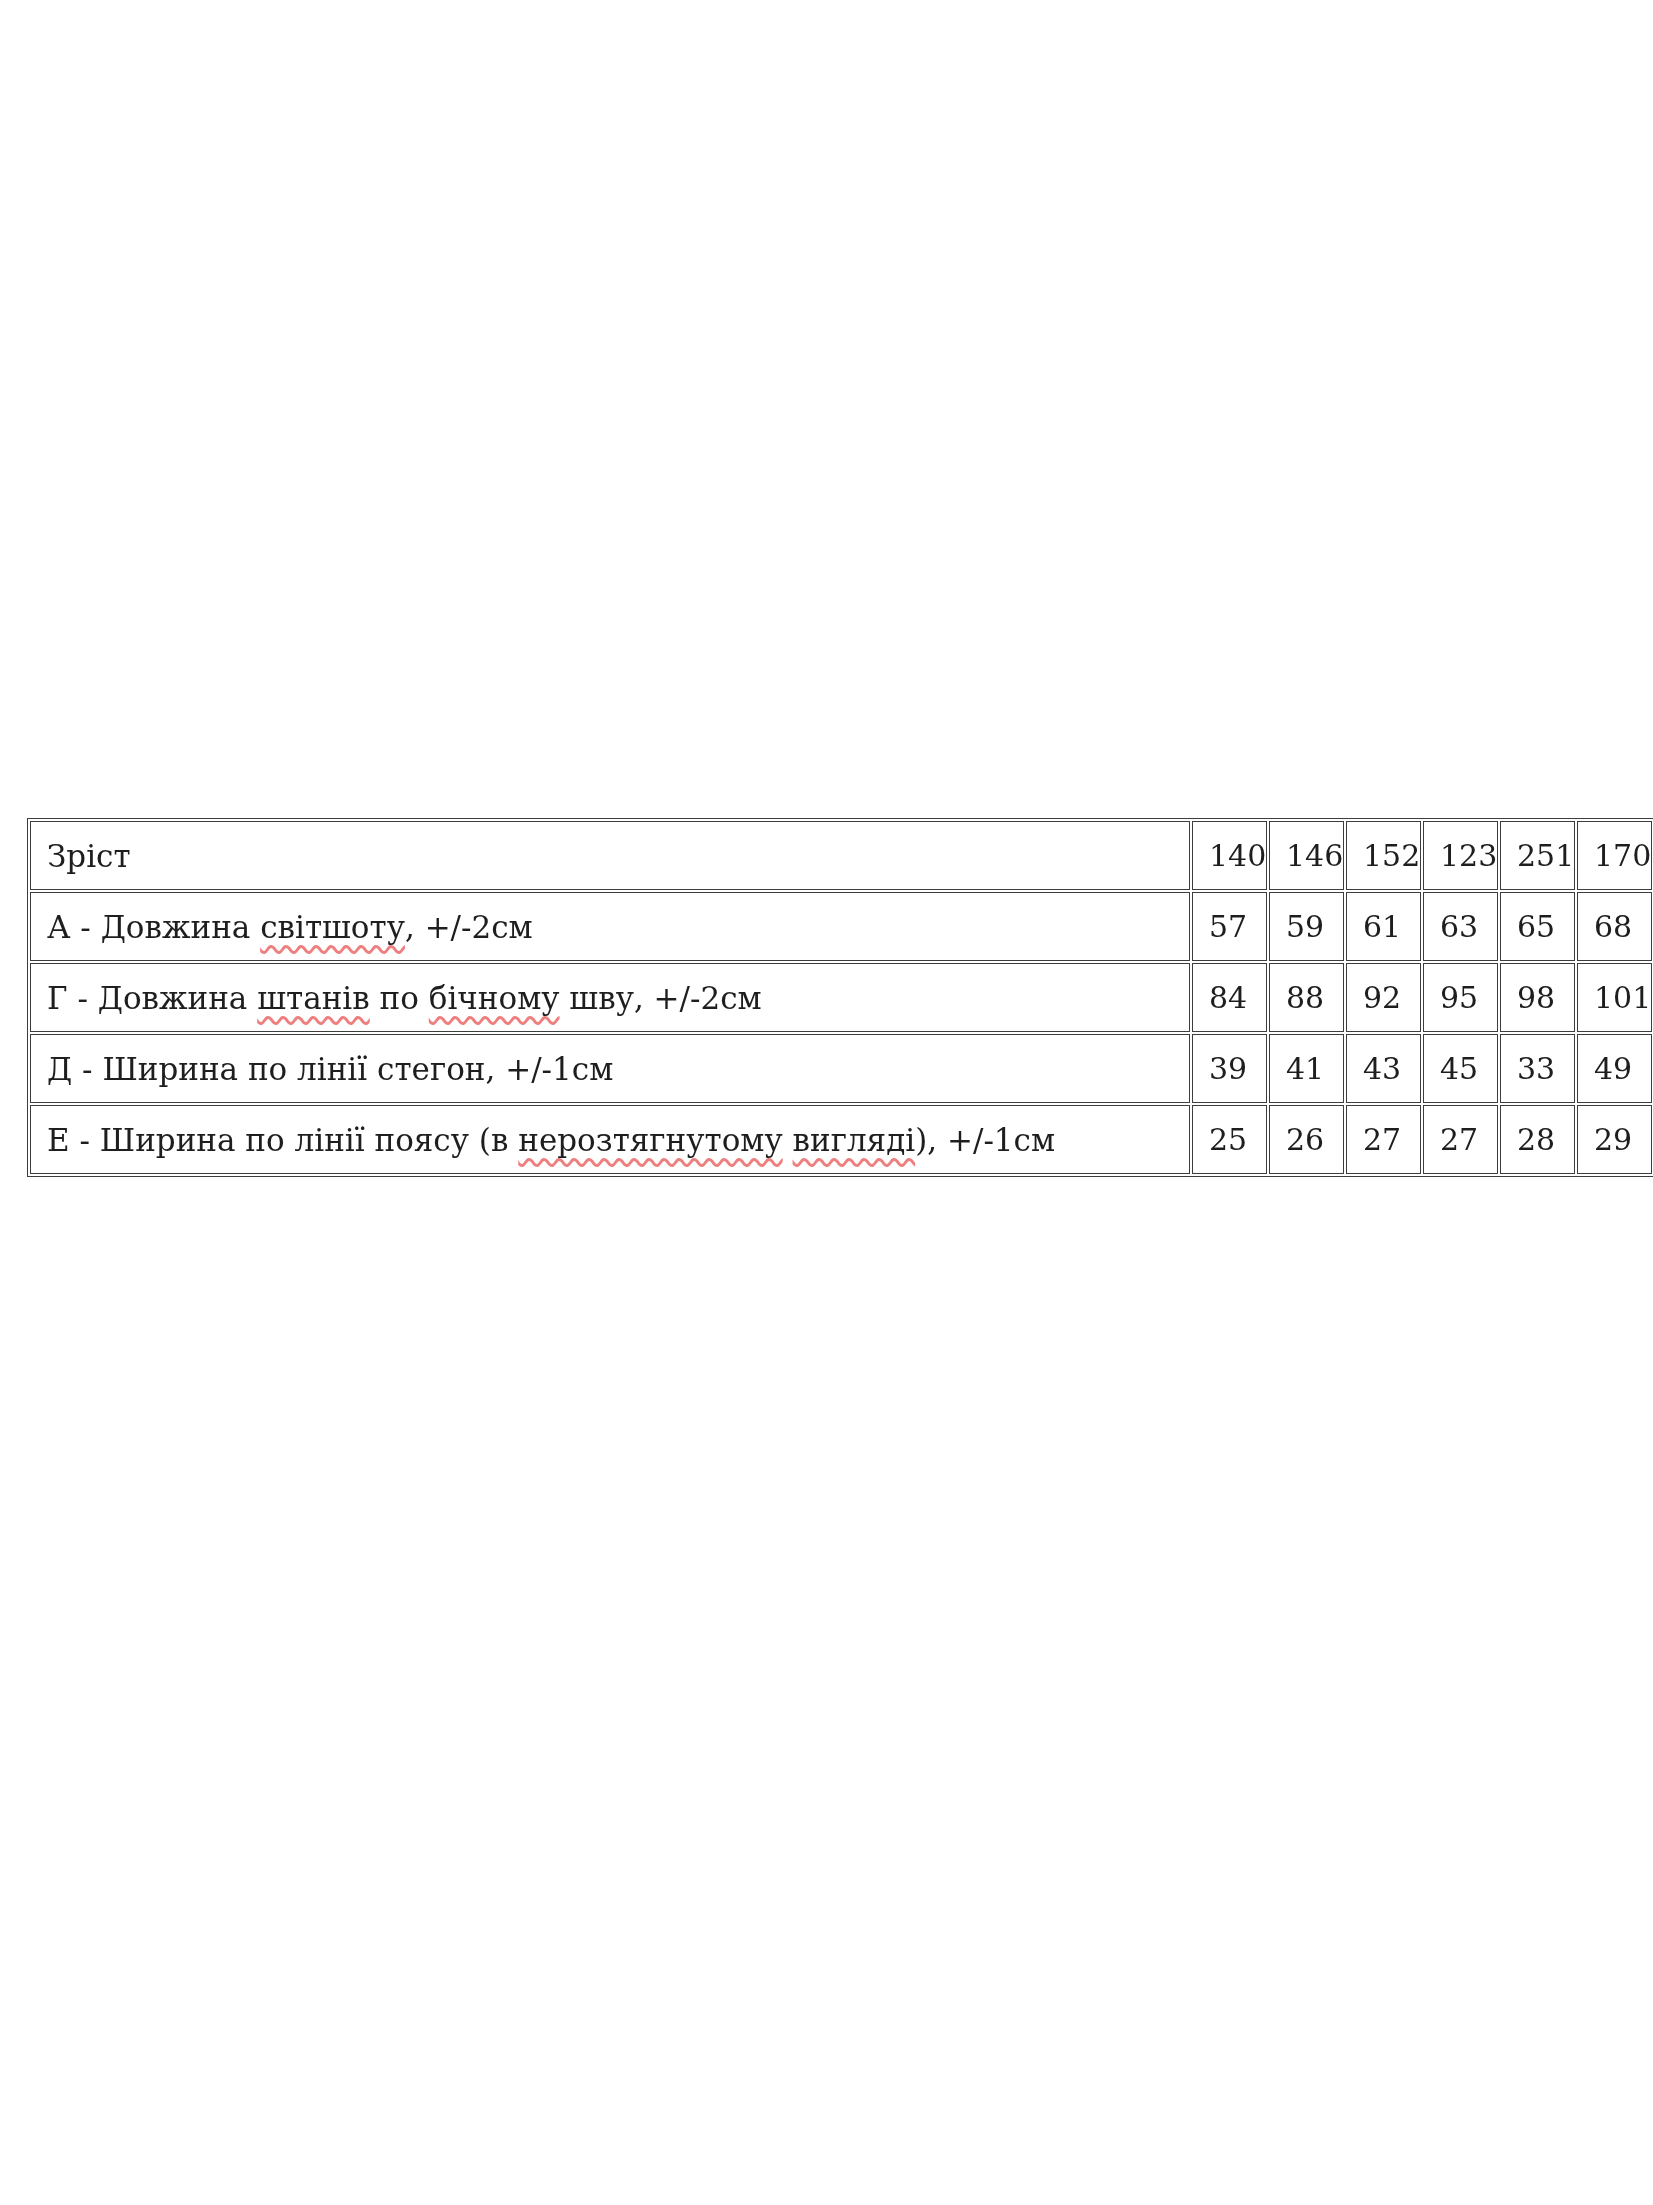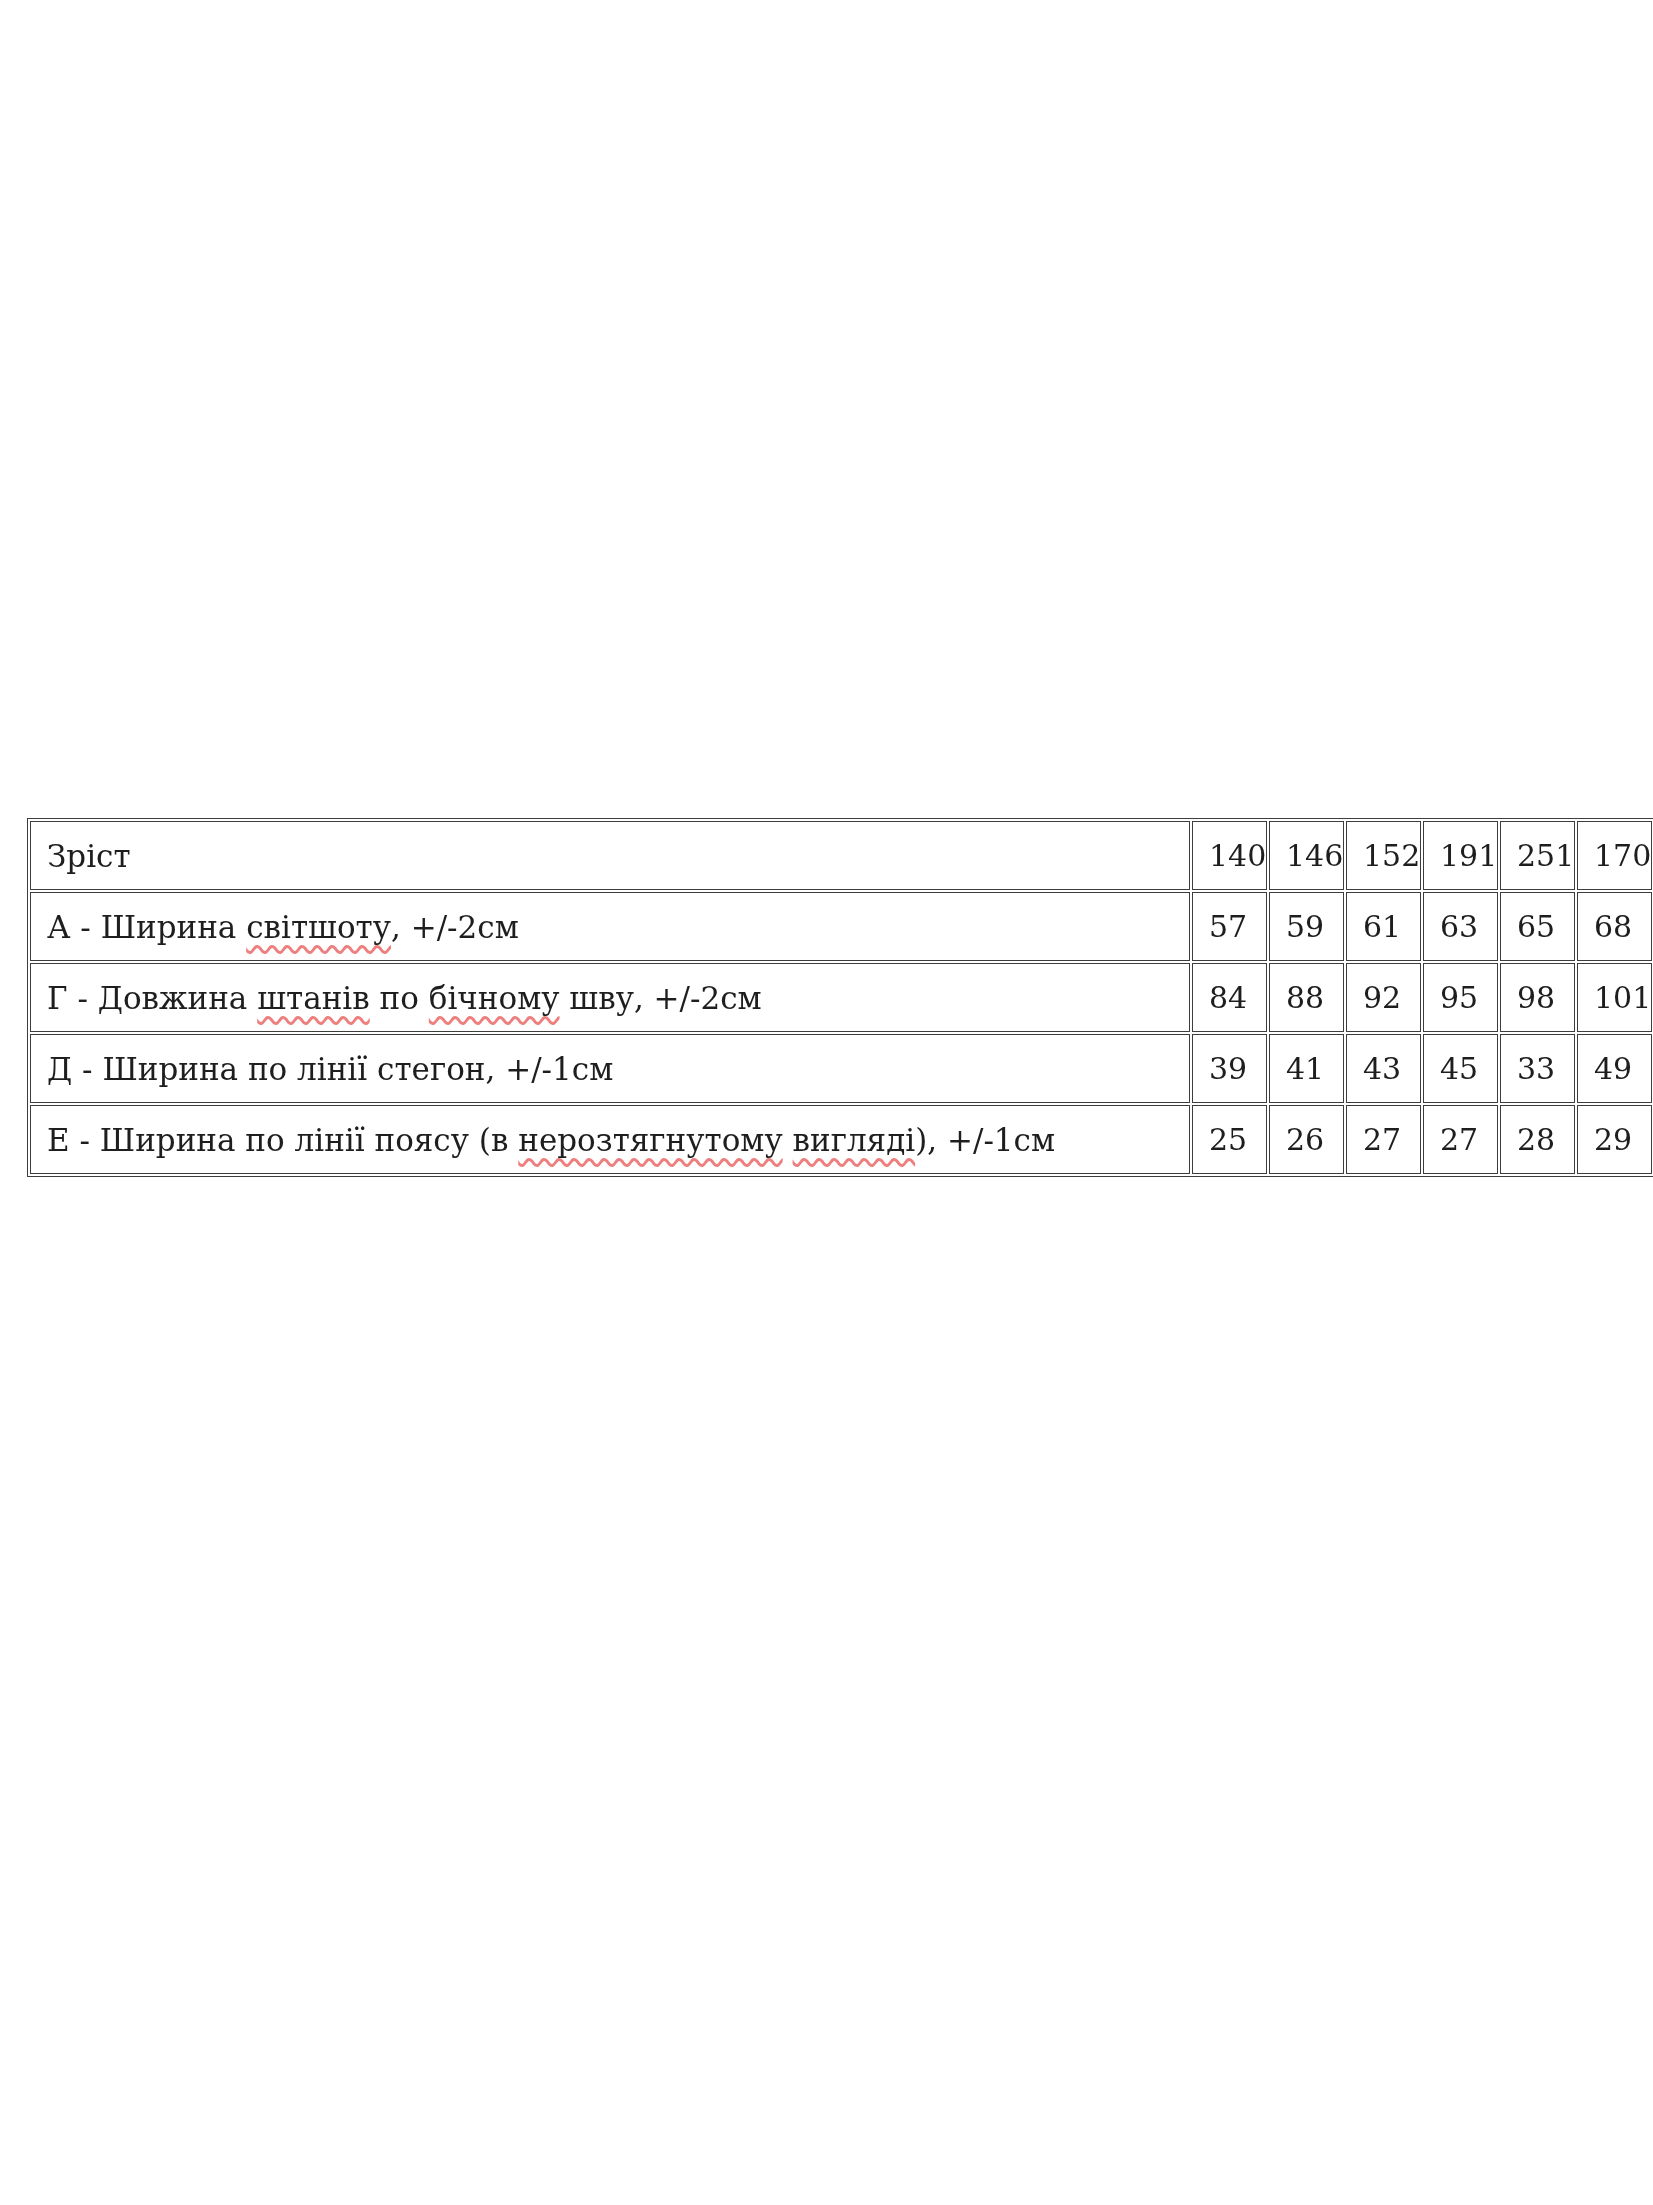--- a/index.html
+++ b/index.html
@@ -65,26 +65,26 @@
 <body>
 
 <div class="table-wrap">
   <table class="size-table">
     <tbody>
         <tr>
           <td class="label-cell"><span>Зріст</span></td>
           <td class="value-cell"><span>140</span></td>
           <td class="value-cell"><span>146</span></td>
           <td class="value-cell"><span>152</span></td>
-          <td class="value-cell"><span>191</span></td>
+          <td class="value-cell"><span>123</span></td>
           <td class="value-cell"><span>251</span></td>
           <td class="value-cell"><span>170</span></td>
         </tr>
         <tr>
-          <td class="label-cell"><span>А - Ширина </span><span class="misspelled">світшоту</span><span>, +/-2см</span></td>
+          <td class="label-cell"><span>А - Довжина </span><span class="misspelled">світшоту</span><span>, +/-2см</span></td>
           <td class="value-cell"><span>57</span></td>
           <td class="value-cell"><span>59</span></td>
           <td class="value-cell"><span>61</span></td>
           <td class="value-cell"><span>63</span></td>
           <td class="value-cell"><span>65</span></td>
           <td class="value-cell"><span>68</span></td>
         </tr>
         <tr>
           <td class="label-cell"><span>Г - Довжина </span><span class="misspelled">штанів</span><span> по </span><span class="misspelled">бічному</span><span> шву, +/-2см</span></td>
           <td class="value-cell"><span>84</span></td>

